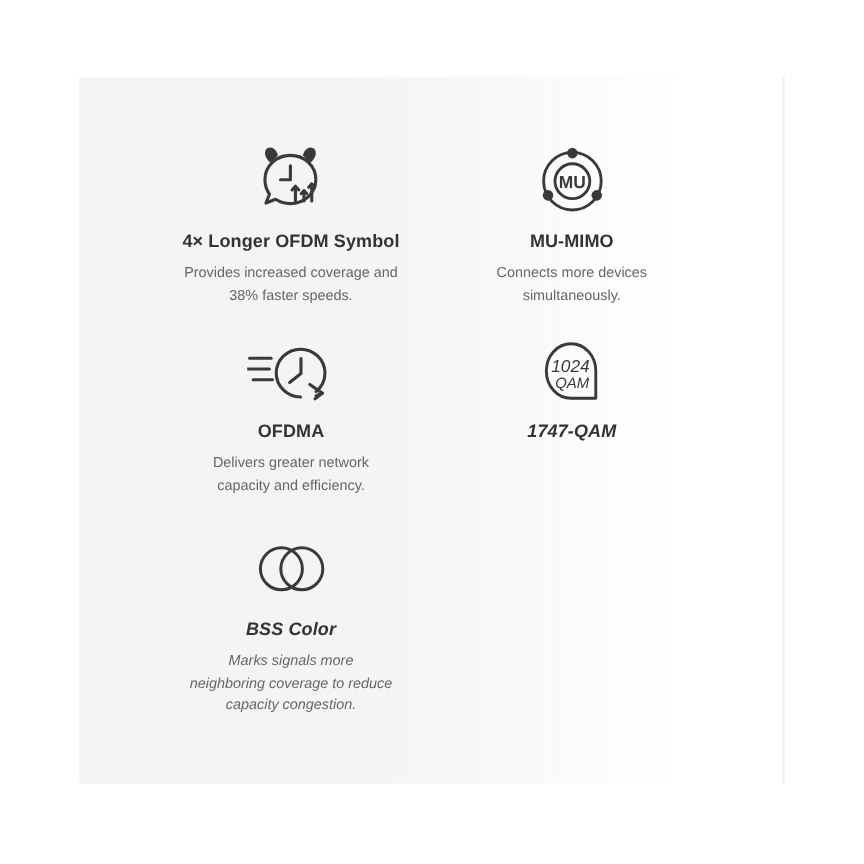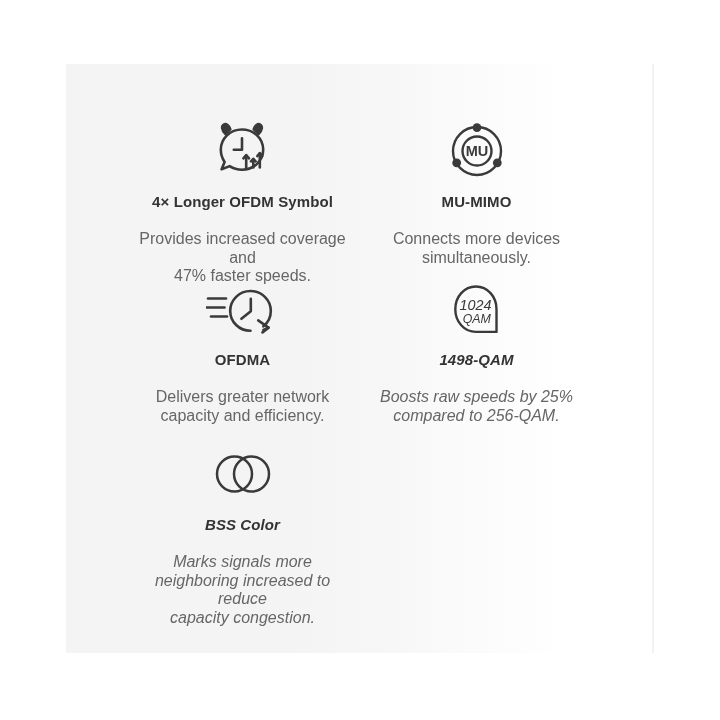--- a/index.html
+++ b/index.html
@@ -76,22 +76,22 @@
   .card-title {
     margin-top: 11px;
     font-size: 15px;
     font-weight: bold;
     color: #333333;
     letter-spacing: 0.1px;
     line-height: 18px;
   }
 
   .card-desc {
-    margin-top: 19px;
-    font-size: 16px;
+    margin-top: 7px;
+    font-size: 12px;
     color: #666666;
     line-height: 18.5px;
     padding: 0 6px;
   }
 
   .icon-text {
     font-family: "Liberation Sans", sans-serif;
     fill: #3a3a3a;
   }
 </style>
@@ -127,21 +127,21 @@
           <path d="M40.3 45.5 L40.3 37.2"></path>
           <path d="M38 39.4 L40.3 36.8 L42.6 39.4"></path>
           <path d="M46.8 45.5 L46.8 31.6"></path>
           <path d="M44.3 34.1 L46.8 31.2 L49.3 34.1"></path>
         </svg>
       </div>
       <div class="card-title">4× Longer OFDM Symbol</div>
       <div class="card-desc">
         <span>Provides increased coverage and</span>
         <br>
-        <span>47% faster speeds.</span>
+        <span>38% faster speeds.</span>
       </div>
     </div>
 
     <div class="card r2c1">
       <div class="icon-wrap">
         <svg width="74" height="54" viewBox="0 0 74 54" fill="none" stroke="#3a3a3a" stroke-width="2.6" stroke-linecap="round" stroke-linejoin="round">
 
           <path d="M2 16.5 L20 16.5"></path>
           <path d="M0.5 25.5 L18.5 25.5"></path>
           <path d="M5 34.5 L21 34.5"></path>
@@ -191,39 +191,34 @@
 
           <path d="M47.5 28.2
                    C47.5 15.7 38.6 5.5 26.9 5.5
                    C15.2 5.5 6.3 15.7 6.3 28.2
                    C6.3 40.7 15.2 50.9 26.9 50.9
                    L47.5 50.9 Z"></path>
           <text class="icon-text" x="26.4" y="28.6" font-size="14.4" text-anchor="middle" stroke="none">1024</text>
           <text class="icon-text" x="27.8" y="42.4" font-size="12.4" text-anchor="middle" stroke="none">QAM</text>
         </svg>
       </div>
-      <div class="card-title">1498-QAM</div>
-      <div class="card-desc">
-        <span>Boosts raw speeds by 25%</span>
-        <br>
-        <span>compared to 256-QAM.</span>
-      </div>
+      <div class="card-title">1747-QAM</div>
     </div>
 
     <div class="card r3c1">
       <div class="icon-wrap">
         <svg width="62" height="40" viewBox="0 0 62 40" fill="none" stroke="#3a3a3a" stroke-width="2.5">
           <circle cx="22.5" cy="20" r="17.5"></circle>
           <circle cx="39.5" cy="20" r="17.5"></circle>
         </svg>
       </div>
       <div class="card-title">BSS Color</div>
       <div class="card-desc">
         <span>Marks signals more</span>
         <br>
-        <span>neighboring increased to reduce</span>
+        <span>neighboring coverage to reduce</span>
         <br>
         <span>capacity congestion.</span>
       </div>
     </div>
 
   </div>
 </div>
 
 </body></html>

